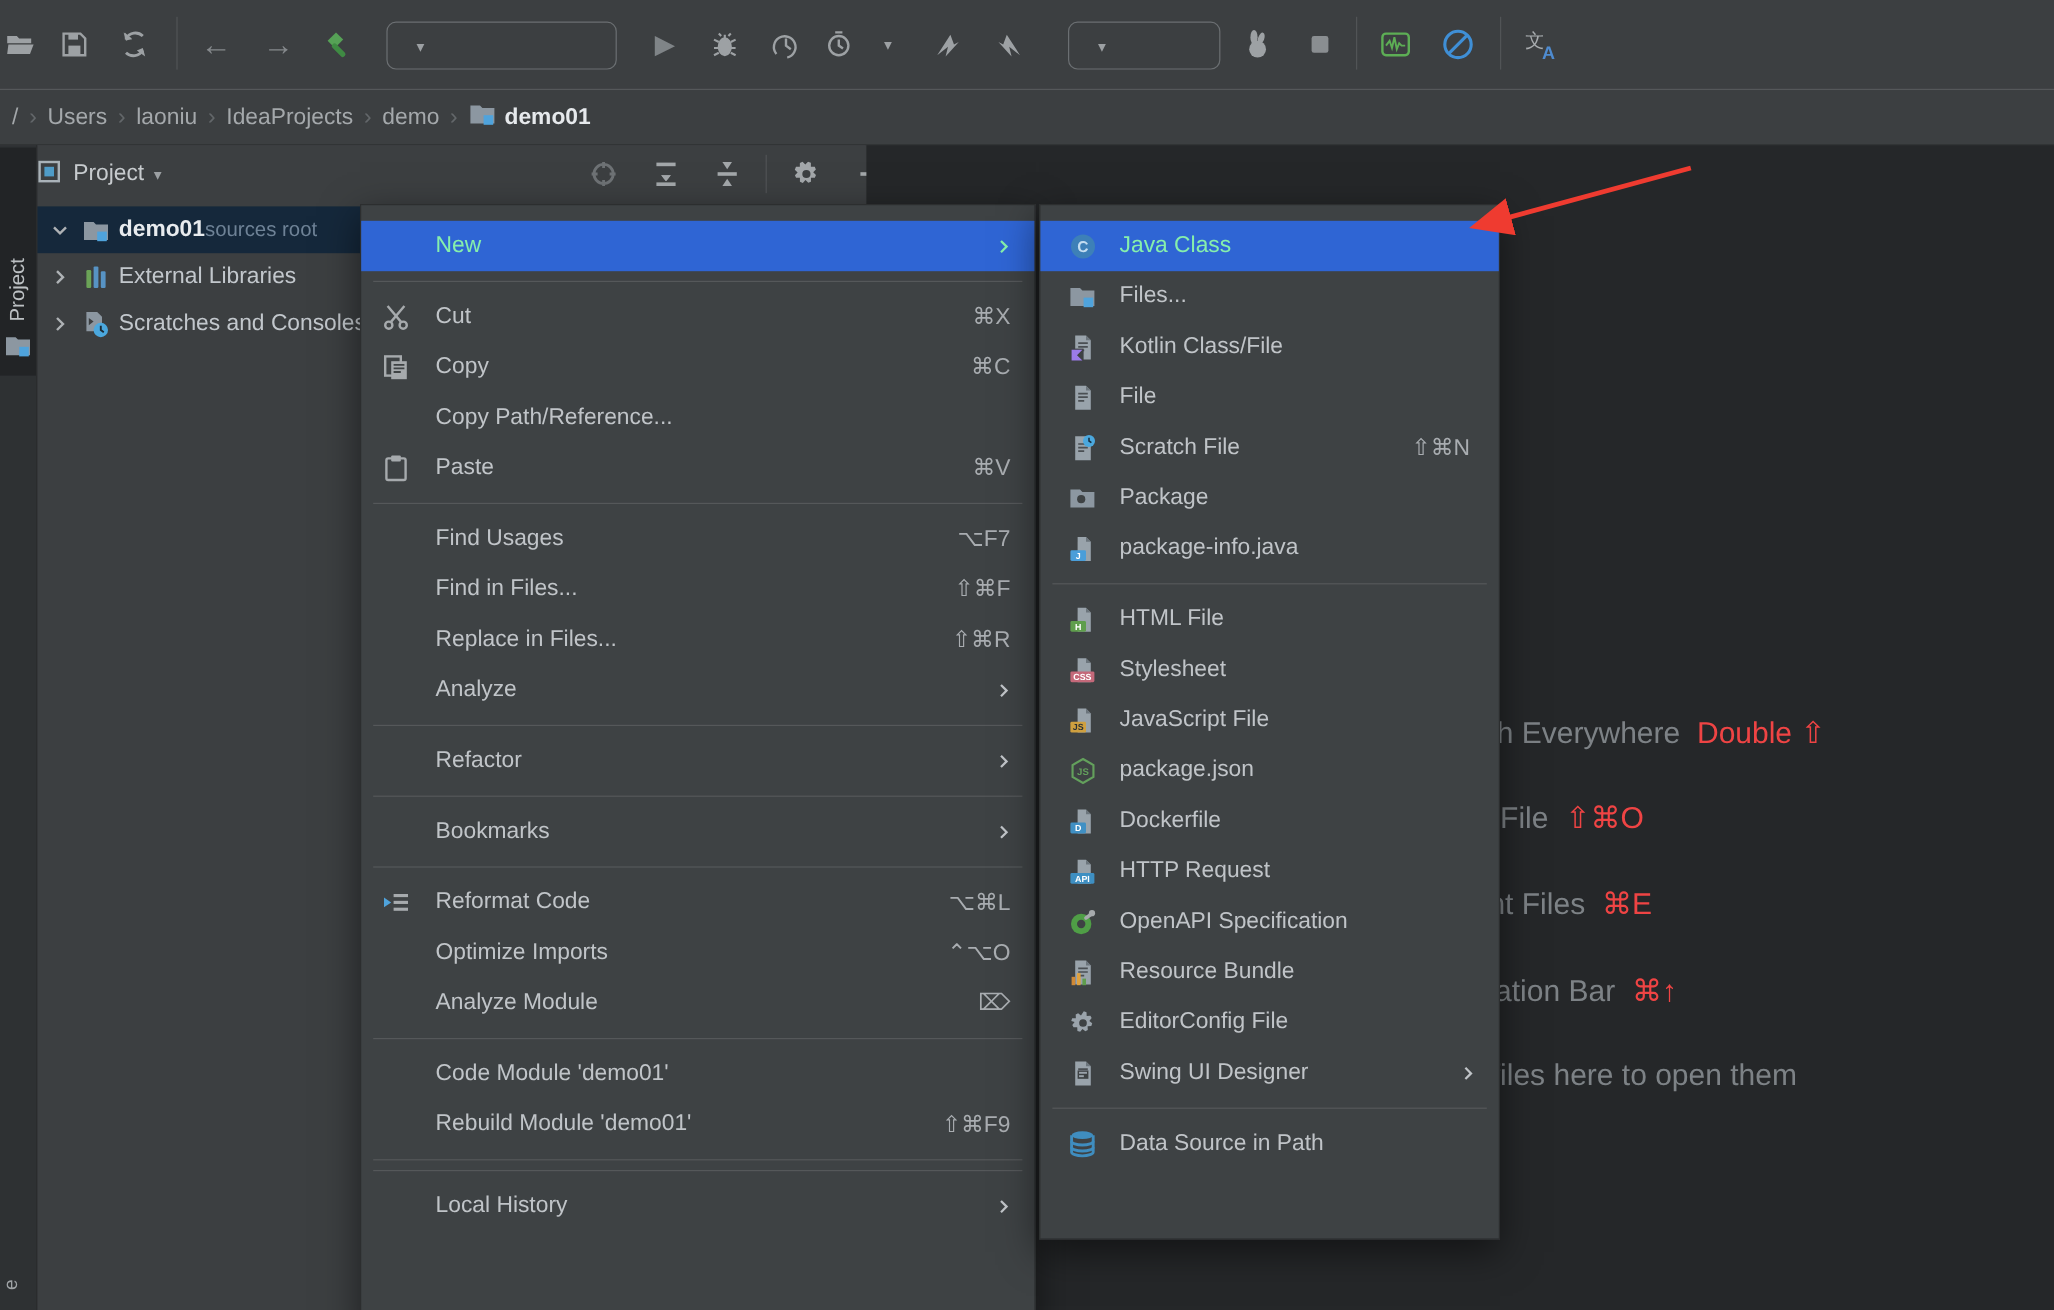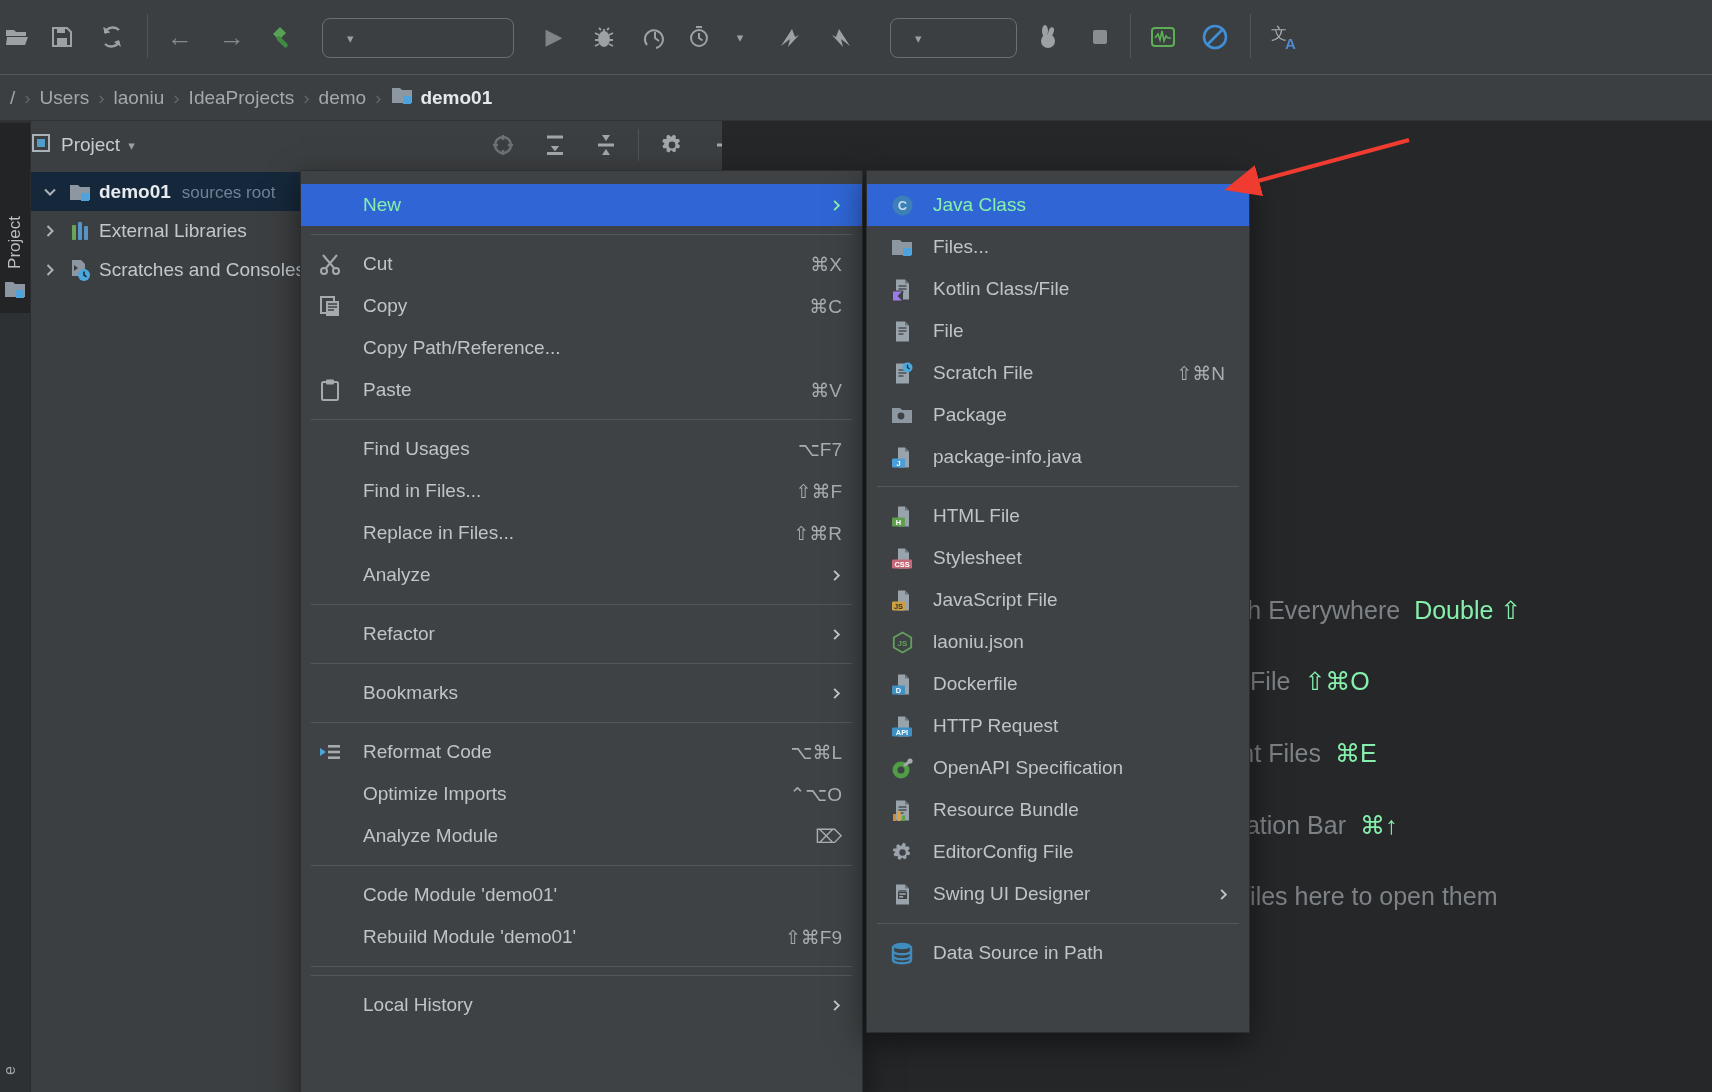--- a/index.html
+++ b/index.html
@@ -36,24 +36,24 @@
   #panel-header{position:absolute;left:0;top:0;width:690px;height:48px;display:flex;align-items:center;}
   #panel-title{font-size:19px;color:#c7cbce;margin-left:10px;}
   .ph-icon{display:flex;align-items:center;justify-content:center;width:32px;height:32px;position:absolute;top:8px;}
   #tree{position:absolute;left:0;top:51px;width:690px;}
   .tree-row{position:relative;height:39px;display:flex;align-items:center;font-size:19px;color:#c2c7cc;}
   .tree-row.selected{background:#15283b;}
   .tw-chevron{position:absolute;left:8px;width:22px;display:flex;justify-content:center;}
   .tw-icon{position:absolute;left:36px;width:26px;display:flex;justify-content:center;}
   .tree-label{position:absolute;left:68px;white-space:nowrap;}
   .tree-label b{color:#e8ebee;}
-  .tree-suffix{color:#6e8296;font-size:17px;margin-left:11px;font-weight:normal;}
+  .tree-suffix{color:#6e8296;font-size:17px;font-weight:normal;}
   #editor{position:absolute;left:722px;top:0;width:990px;height:971px;background:#252729;}
   .hint-line{position:absolute;left:460px;white-space:nowrap;font-size:25px;color:#7d8286;}
-  .hint-line .sc{color:#86efac;margin-left:14px;}
+  .hint-line .sc{color:#ef4444;margin-left:14px;}
   
   .menu{position:absolute;background:#3e4244;border:1px solid #2c2e2f;
         box-shadow:0 10px 30px rgba(0,0,0,.5);box-sizing:border-box;padding:13px 0;}
   #context-menu{left:300px;top:170px;width:563px;height:940px;}
   #new-submenu{left:866px;top:170px;width:384px;height:863px;}
   .mi{position:relative;height:42px;display:flex;align-items:center;font-size:19px;color:#c0c4c8;}
   .mi.hl{background:#2f65d4;color:#86efac;}
   .mi .mi-icon{position:absolute;display:flex;align-items:center;justify-content:center;width:26px;}
   #context-menu .mi .mi-icon{left:16px;}
   #context-menu .mi .mi-label{position:absolute;left:62px;white-space:nowrap;}
@@ -547,21 +547,21 @@
         </span>
         <span class="mi-label">JavaScript File</span>
       </div>
       <div class="mi">
         <span class="mi-icon">
           <svg width="23" height="23" viewBox="0 0 23 23" fill="none" stroke="#63a05c" stroke-width="1.8">
             <path d="M11.5 1.5l8.7 5v10l-8.7 5-8.7-5v-10z"></path>
             <text x="11.5" y="15" font-size="8" font-weight="bold" fill="#63a05c" stroke="none" text-anchor="middle" font-family="Liberation Sans">JS</text>
           </svg>
         </span>
-        <span class="mi-label">laoniu.json</span>
+        <span class="mi-label">package.json</span>
       </div>
       <div class="mi">
         <span class="mi-icon">
           <svg width="23" height="23" viewBox="0 0 23 23">
             <path d="M7 1.5h7l4 4v16H7z" fill="#99a3ab"></path>
             <path d="M14 1.5l4 4h-4z" fill="#6c757c"></path>
             <rect x="1" y="12.5" width="13" height="9" rx="1.2" fill="#4090c4"></rect>
             <text x="7.5" y="19.7" font-family="Liberation Sans" font-size="7.4" font-weight="bold" fill="#fff" text-anchor="middle">D</text>
           </svg>
         </span>

